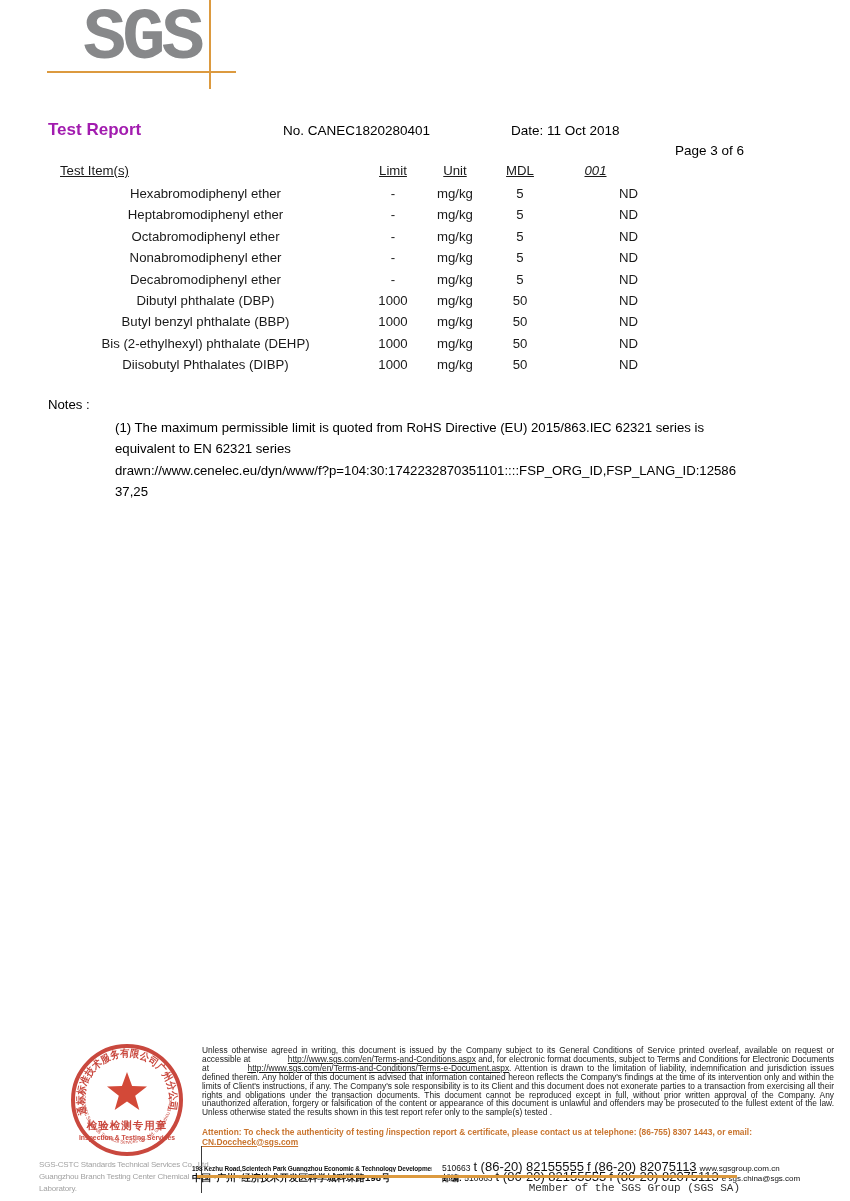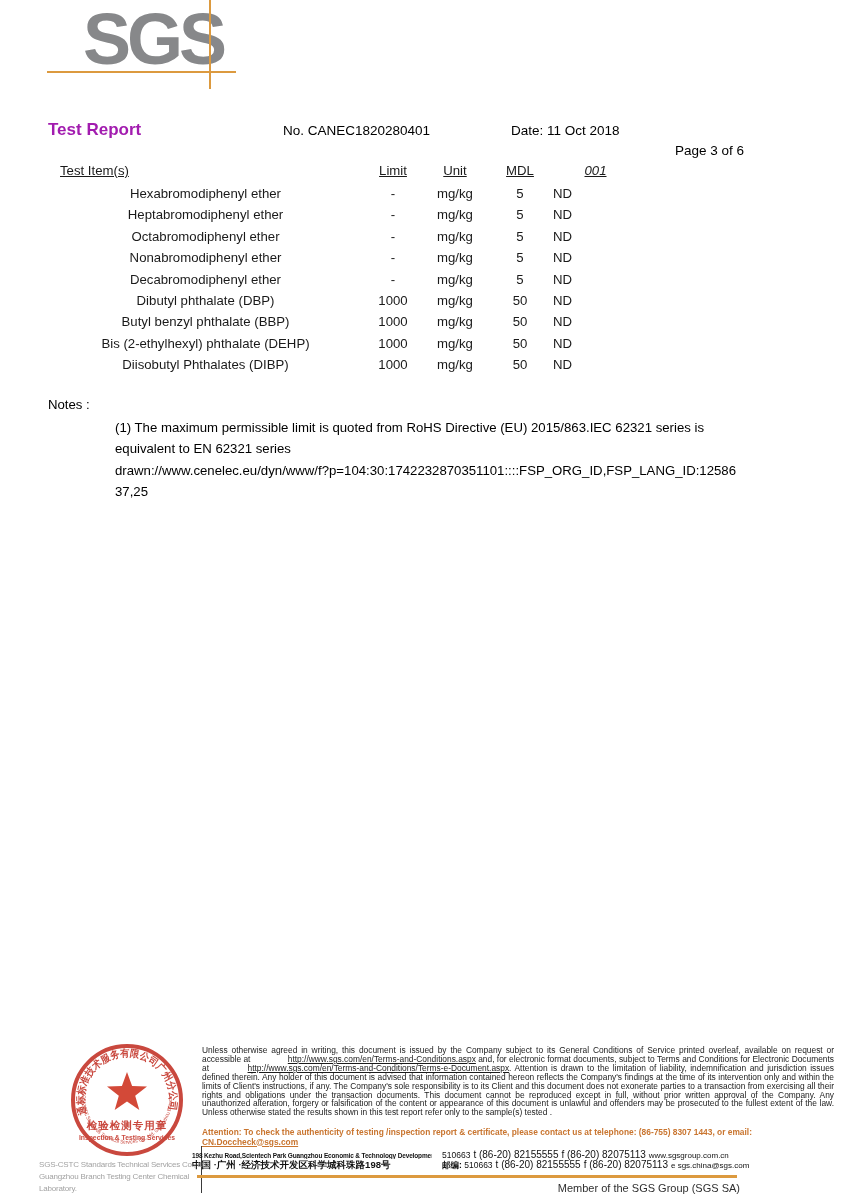--- a/index.html
+++ b/index.html
@@ -4,21 +4,21 @@
 <style>
   * { margin:0; padding:0; box-sizing:border-box; }
   html,body { background:#ffffff; }
   body { font-family:"Liberation Sans", sans-serif; color:#1a1a1a; }
   .page { position:relative; width:850px; height:1201px; background:#fff; overflow:hidden; }
 
   
   .logo-text {
     position:absolute; left:83px; top:6px;
     font-size:72px; font-weight:bold; letter-spacing:-4px;
-    color:#87888a; line-height:66px;
+    color:#87888a; line-height:66px;font-family:Liberation Mono, monospace;
   }
   .logo-hline { position:absolute; left:47px; top:71px; width:189px; height:2px; }
   .logo-vline { position:absolute; left:209px; top:0; width:2px; height:89px; }
 
   .report-title { position:absolute; left:48px; top:120px; font-size:17px; font-weight:bold; color:#a21caf; }
   .report-no   { position:absolute; left:283px; top:123px; font-size:13.5px; color:#000; }
   .report-date { position:absolute; left:511px; top:123px; font-size:13.5px; color:#000; }
   .report-page { position:absolute; left:675px; top:123px; font-size:13.5px; color:#000;margin-top:20px; }
 
   
@@ -28,21 +28,21 @@
   .col-item  { width:315px; text-align:left; }
   th.col-item { padding-left:12px; }
   .col-limit { width:60px;  text-align:center; }
   .col-unit  { width:64px;  text-align:center; }
   .col-mdl   { width:66px;  text-align:center; }
   .col-001   { width:85px;  text-align:center; font-style:italic; }
   .cell-item   { text-align:center; }
   .cell-limit  { text-align:center; }
   .cell-unit   { text-align:center; }
   .cell-mdl    { text-align:center; }
-  .cell-result { text-align:left; }
+  .cell-result { text-align:right; }
 
   
   .notes-label { position:absolute; left:48px; top:397px; font-size:13.2px; color:#000; }
   .notes-body  { position:absolute; left:115px; top:417px; width:705px; font-size:13.2px; line-height:21.4px; color:#000; }
 
   
   .company-gray {
     position:absolute; left:39px; top:1159px; width:185px;
     font-size:8px; line-height:12px; color:#a2a2a2; letter-spacing:-0.2px; z-index:1;
   }
@@ -60,25 +60,25 @@
   .attention-block .u { text-decoration:underline; }
 
   .addr-vline { position:absolute; left:201px; top:1146px; width:1px; height:47px; background:#3a3a3a; }
 
   .addr-row { position:absolute; left:192px; display:flex; align-items:baseline; gap:3px; white-space:nowrap; color:#111; }
   .addr-row-1 { top:1149px; }
   .addr-row-2 { top:1159px; }
   .addr-en { width:247px; font-size:6.7px; font-weight:bold; letter-spacing:-0.15px; transform:scaleX(0.97); transform-origin:left; overflow:hidden; }
   .addr-cn { width:247px; font-size:9.5px; font-weight:bold; }
   .addr-postal { font-size:8.5px; }
-  .addr-tel, .addr-fax { font-size:10px; }
+  .addr-tel, .addr-fax { font-size:13px;margin-top:10px; }
   .addr-web, .addr-email { font-size:8px; }
 
   .footer-hline { position:absolute; left:197px; top:1175px; width:540px; height:2.5px; }
-  .member-line { position:absolute; left:460px; top:1182px; width:280px; text-align:right; font-size:11px; color:#2f2f2f; }
+  .member-line { position:absolute; left:460px; top:1182px; width:280px; text-align:right; font-size:11px; color:#2f2f2f;font-family:Liberation Mono, monospace; }
 </style>
 </head>
 <body>
 
 <div class="page">
 
   <div class="logo-text" style="color: rgb(135, 136, 138);">SGS</div>
   <div class="logo-hline" style="background: rgb(220, 154, 63);"></div>
   <div class="logo-vline" style="background: rgb(220, 154, 63);"></div>
 

